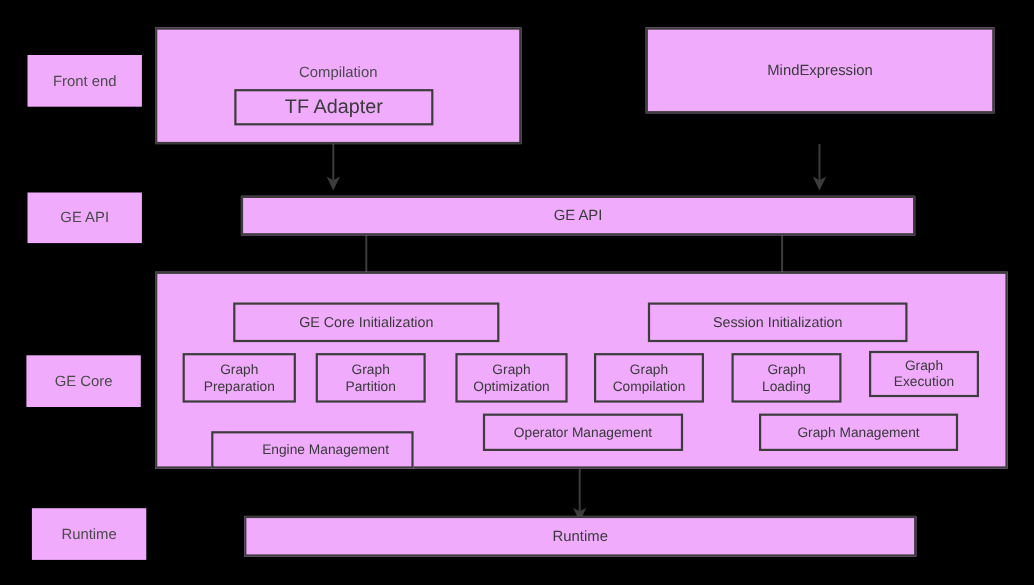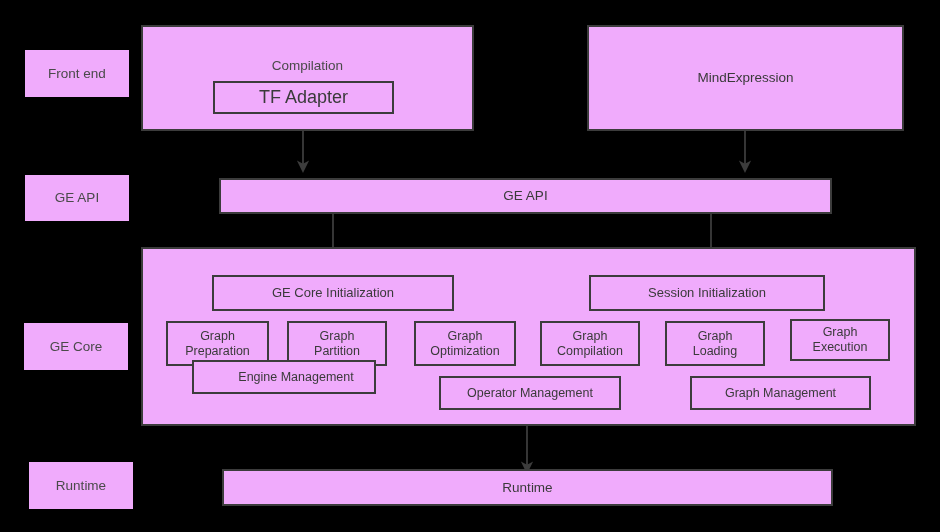--- a/index.html
+++ b/index.html
@@ -129,21 +129,21 @@
   </div>
 
   <div class="box bordered container-box" style="left:141px; top:25px; width:333px; height:106px;">
     <div class="frontend-title" style="top:31px;">Compilation</div>
   </div>
 
   <div class="box bordered" style="left:213px; top:81px; width:181px; height:33px; font-size:18px;">
     <span>TF Adapter</span>
   </div>
 
-  <div class="box bordered" style="left:587px; top:25px; width:317px; height:106px;">
+  <div class="box bordered" style="left:587px; top:25px; width:317px; height:78px;">
     <span style="font-size:13.5px;">MindExpression</span>
   </div>
 
   <div class="box bordered bar" style="left:219px; top:178px; width:613px; height:36px;">
     <span>GE API</span>
   </div>
 
   <div class="box bordered" style="left:141px; top:247px; width:775px; height:179px;"></div>
 
   <div class="box bordered" style="left:212px; top:275px; width:242px; height:36px; font-size:13px;">
@@ -172,21 +172,21 @@
   </div>
   <div class="box bordered module" style="left:665px; top:321px; width:100px; height:45px;">
     <span>Graph
 Loading</span>
   </div>
   <div class="box bordered module" style="left:790px; top:319px; width:100px; height:42px;">
     <span>Graph
 Execution</span>
   </div>
 
-  <div class="box bordered mgmt" style="left:192px; top:360px; width:184px; height:34px;padding-left:24px;">
+  <div class="box bordered mgmt" style="left:192px; top:392px; width:184px; height:34px;padding-left:24px;">
     <span>Engine Management</span>
   </div>
   <div class="box bordered mgmt" style="left:439px; top:376px; width:182px; height:34px;">
     <span>Operator Management</span>
   </div>
   <div class="box bordered mgmt" style="left:690px; top:376px; width:181px; height:34px;">
     <span>Graph Management</span>
   </div>
 
   <div class="box bordered bar" style="left:222px; top:469px; width:611px; height:37px;">

